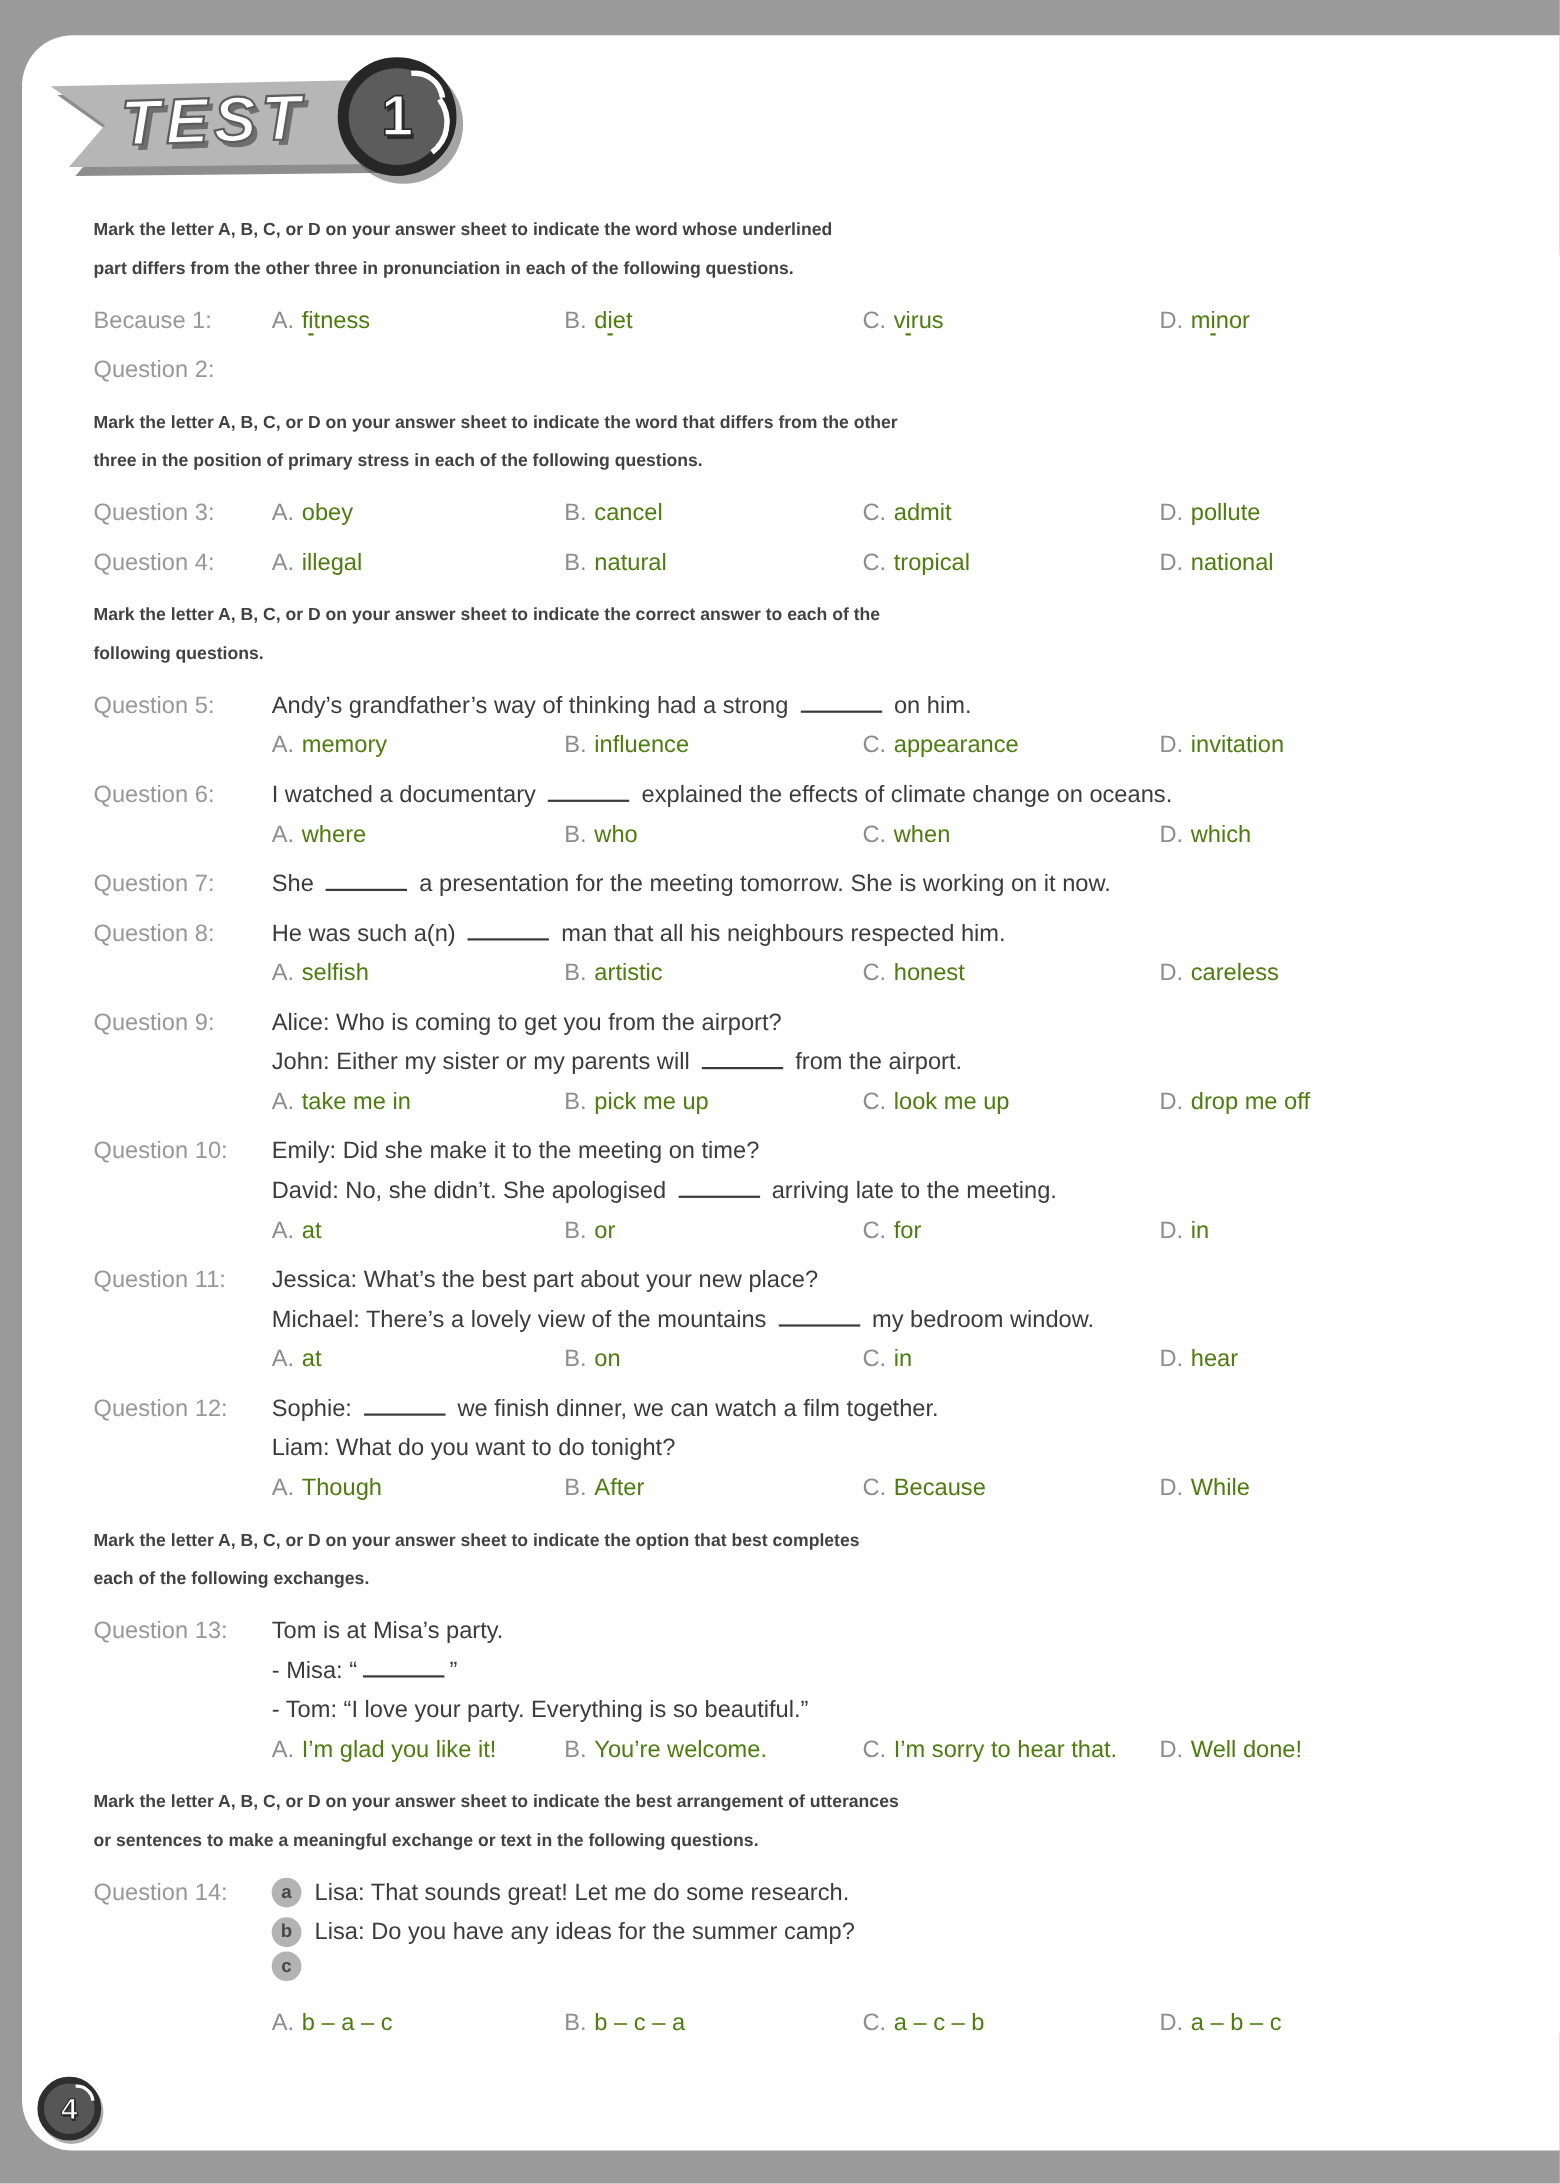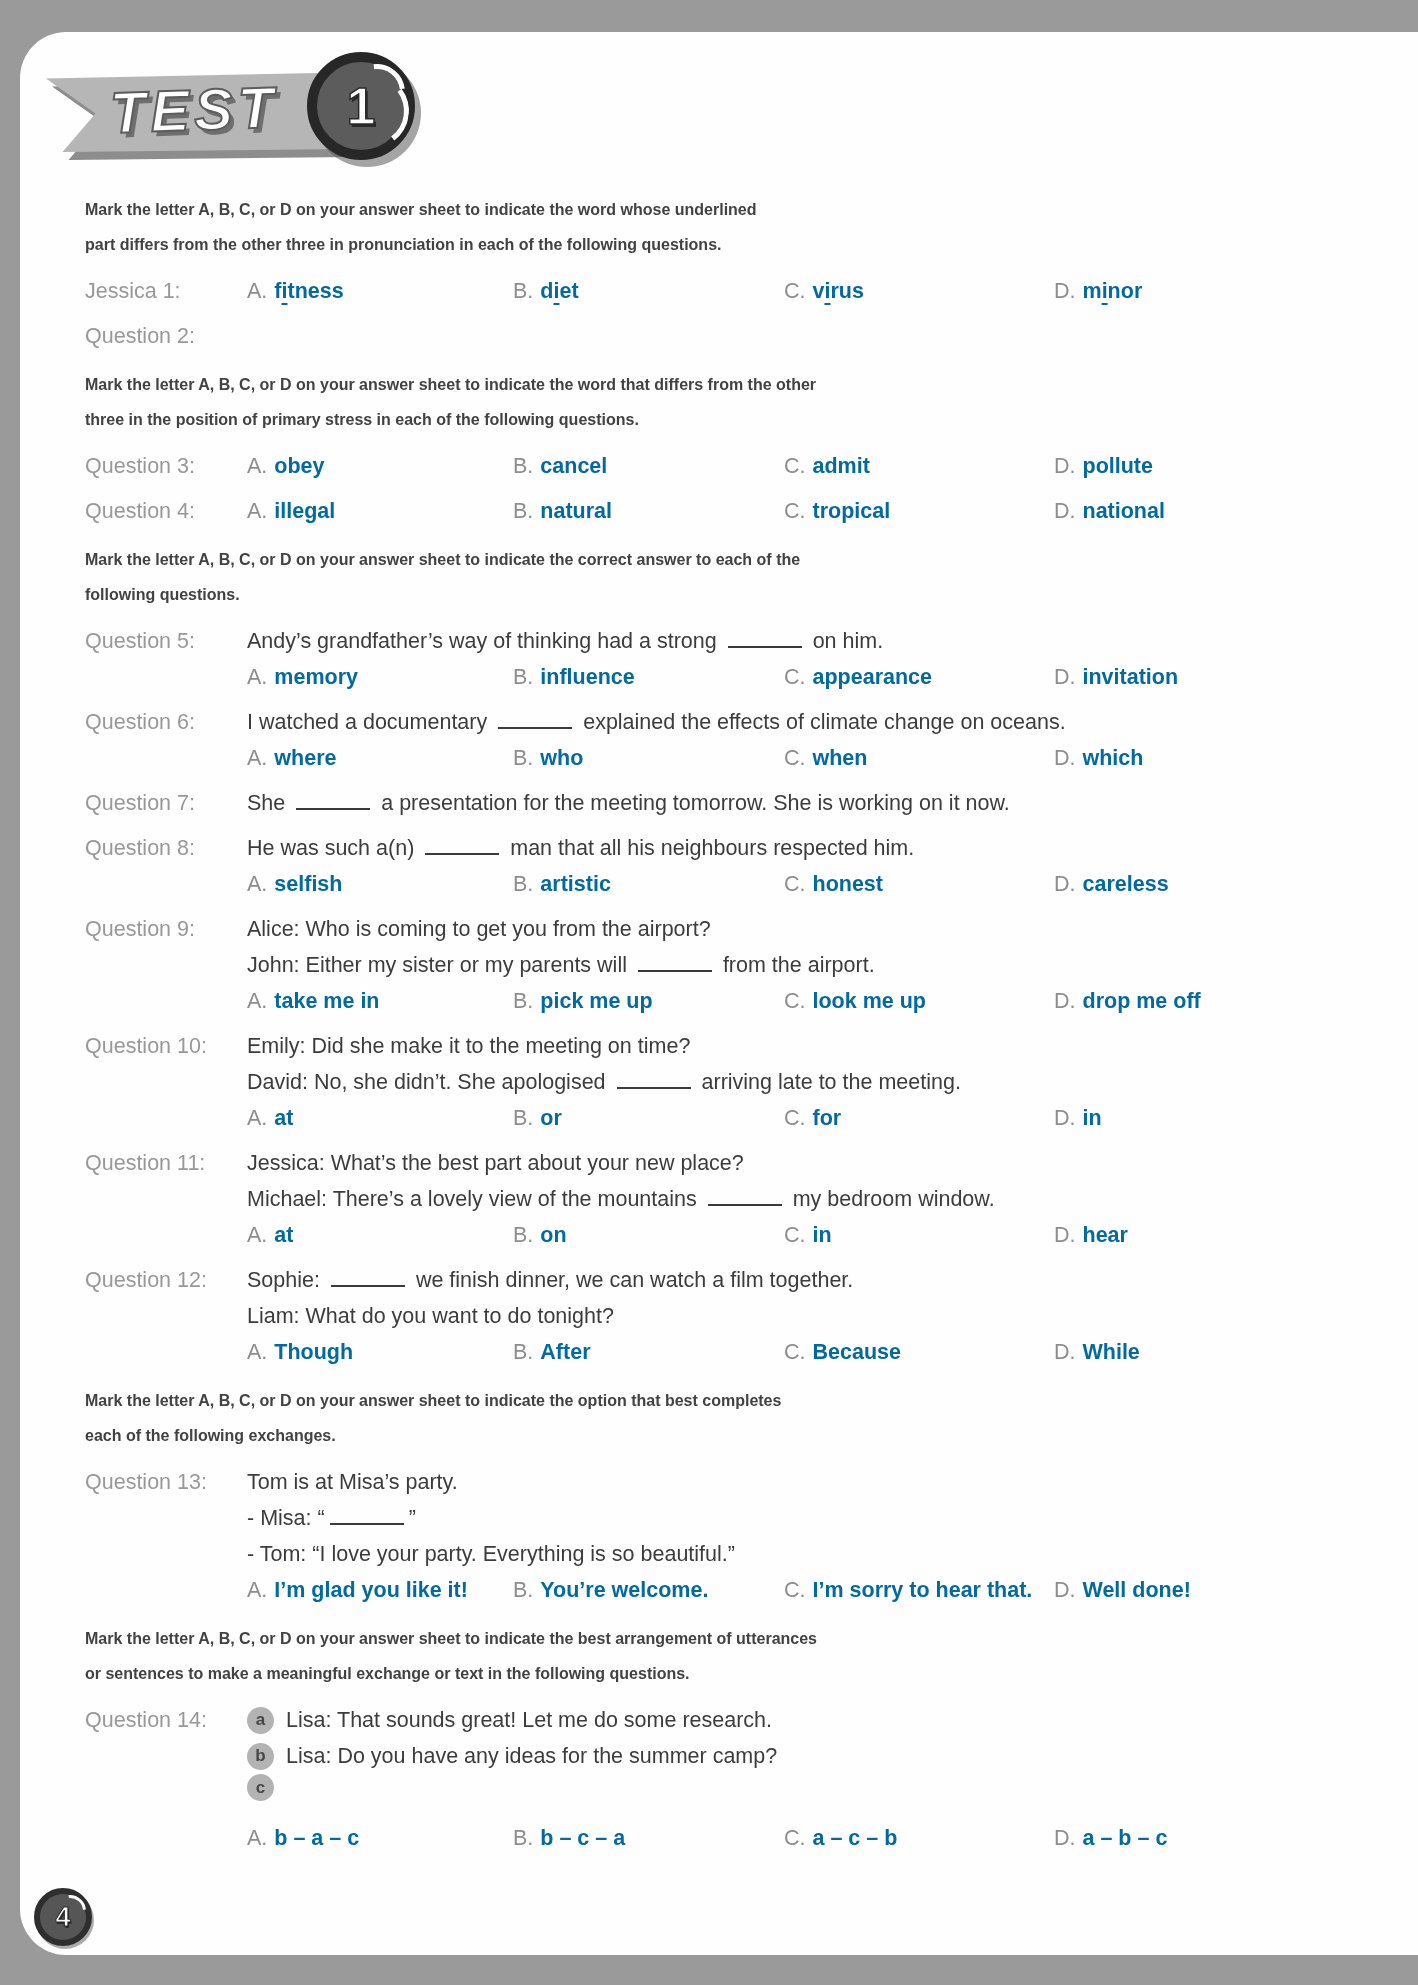--- a/index.html
+++ b/index.html
@@ -56,21 +56,21 @@
   .instruction:first-child{margin-top:0;}
   .instr-line{display:block;white-space:nowrap;}
   .q{display:grid;grid-template-columns:162px 1fr;margin-bottom:9px;}
   .qlabel{color:#989898;line-height:36px;white-space:nowrap;}
   .qbody{min-width:0;}
   .qline{line-height:36px;white-space:nowrap;}
   .opts{display:grid;grid-template-columns:266px 271px 270px 1fr;line-height:36px;}
   .opts.after-items{margin-top:19px;}
   .opt{white-space:nowrap;}
   .letter{color:#8d8d8d;margin-right:7px;}
-  .otext{color:#0369a1;font-weight:bold;}
+  .otext{color:#4d7c0f;}
   u{text-decoration:underline;text-underline-offset:5px;text-decoration-thickness:2px;}
   .blank{
     display:inline-block;width:74px;height:15px;margin:0 5px;
     border-bottom:2.5px solid #3a3a3a;vertical-align:baseline;
   }
   .item{display:flex;align-items:center;line-height:36px;white-space:nowrap;}
   .chip{
     flex:0 0 auto;width:27px;height:27px;margin-right:12px;border-radius:50%;
     background:#b3b3b3;color:#474747;font-size:17px;font-weight:700;
     display:inline-flex;align-items:center;justify-content:center;
@@ -91,21 +91,21 @@
       <span class="num">1</span>
     </div>
   </div>
 
   <div class="content" id="content">
       <div class="instruction">
         <span class="instr-line">Mark the letter A, B, C, or D on your answer sheet to indicate the word whose underlined</span>
         <span class="instr-line">part differs from the other three in pronunciation in each of the following questions.</span>
       </div>
       <div class="q">
-        <div class="qlabel">Jessica 1:</div>
+        <div class="qlabel">Because 1:</div>
         <div class="qbody">
           <div class="opts">
             <div class="opt"><span class="letter">A.</span><span class="otext">f<u>i</u>tness</span></div>
             <div class="opt"><span class="letter">B.</span><span class="otext">d<u>i</u>et</span></div>
             <div class="opt"><span class="letter">C.</span><span class="otext">v<u>i</u>rus</span></div>
             <div class="opt"><span class="letter">D.</span><span class="otext">m<u>i</u>nor</span></div>
           </div>
         </div>
       </div>
       <div class="q">

